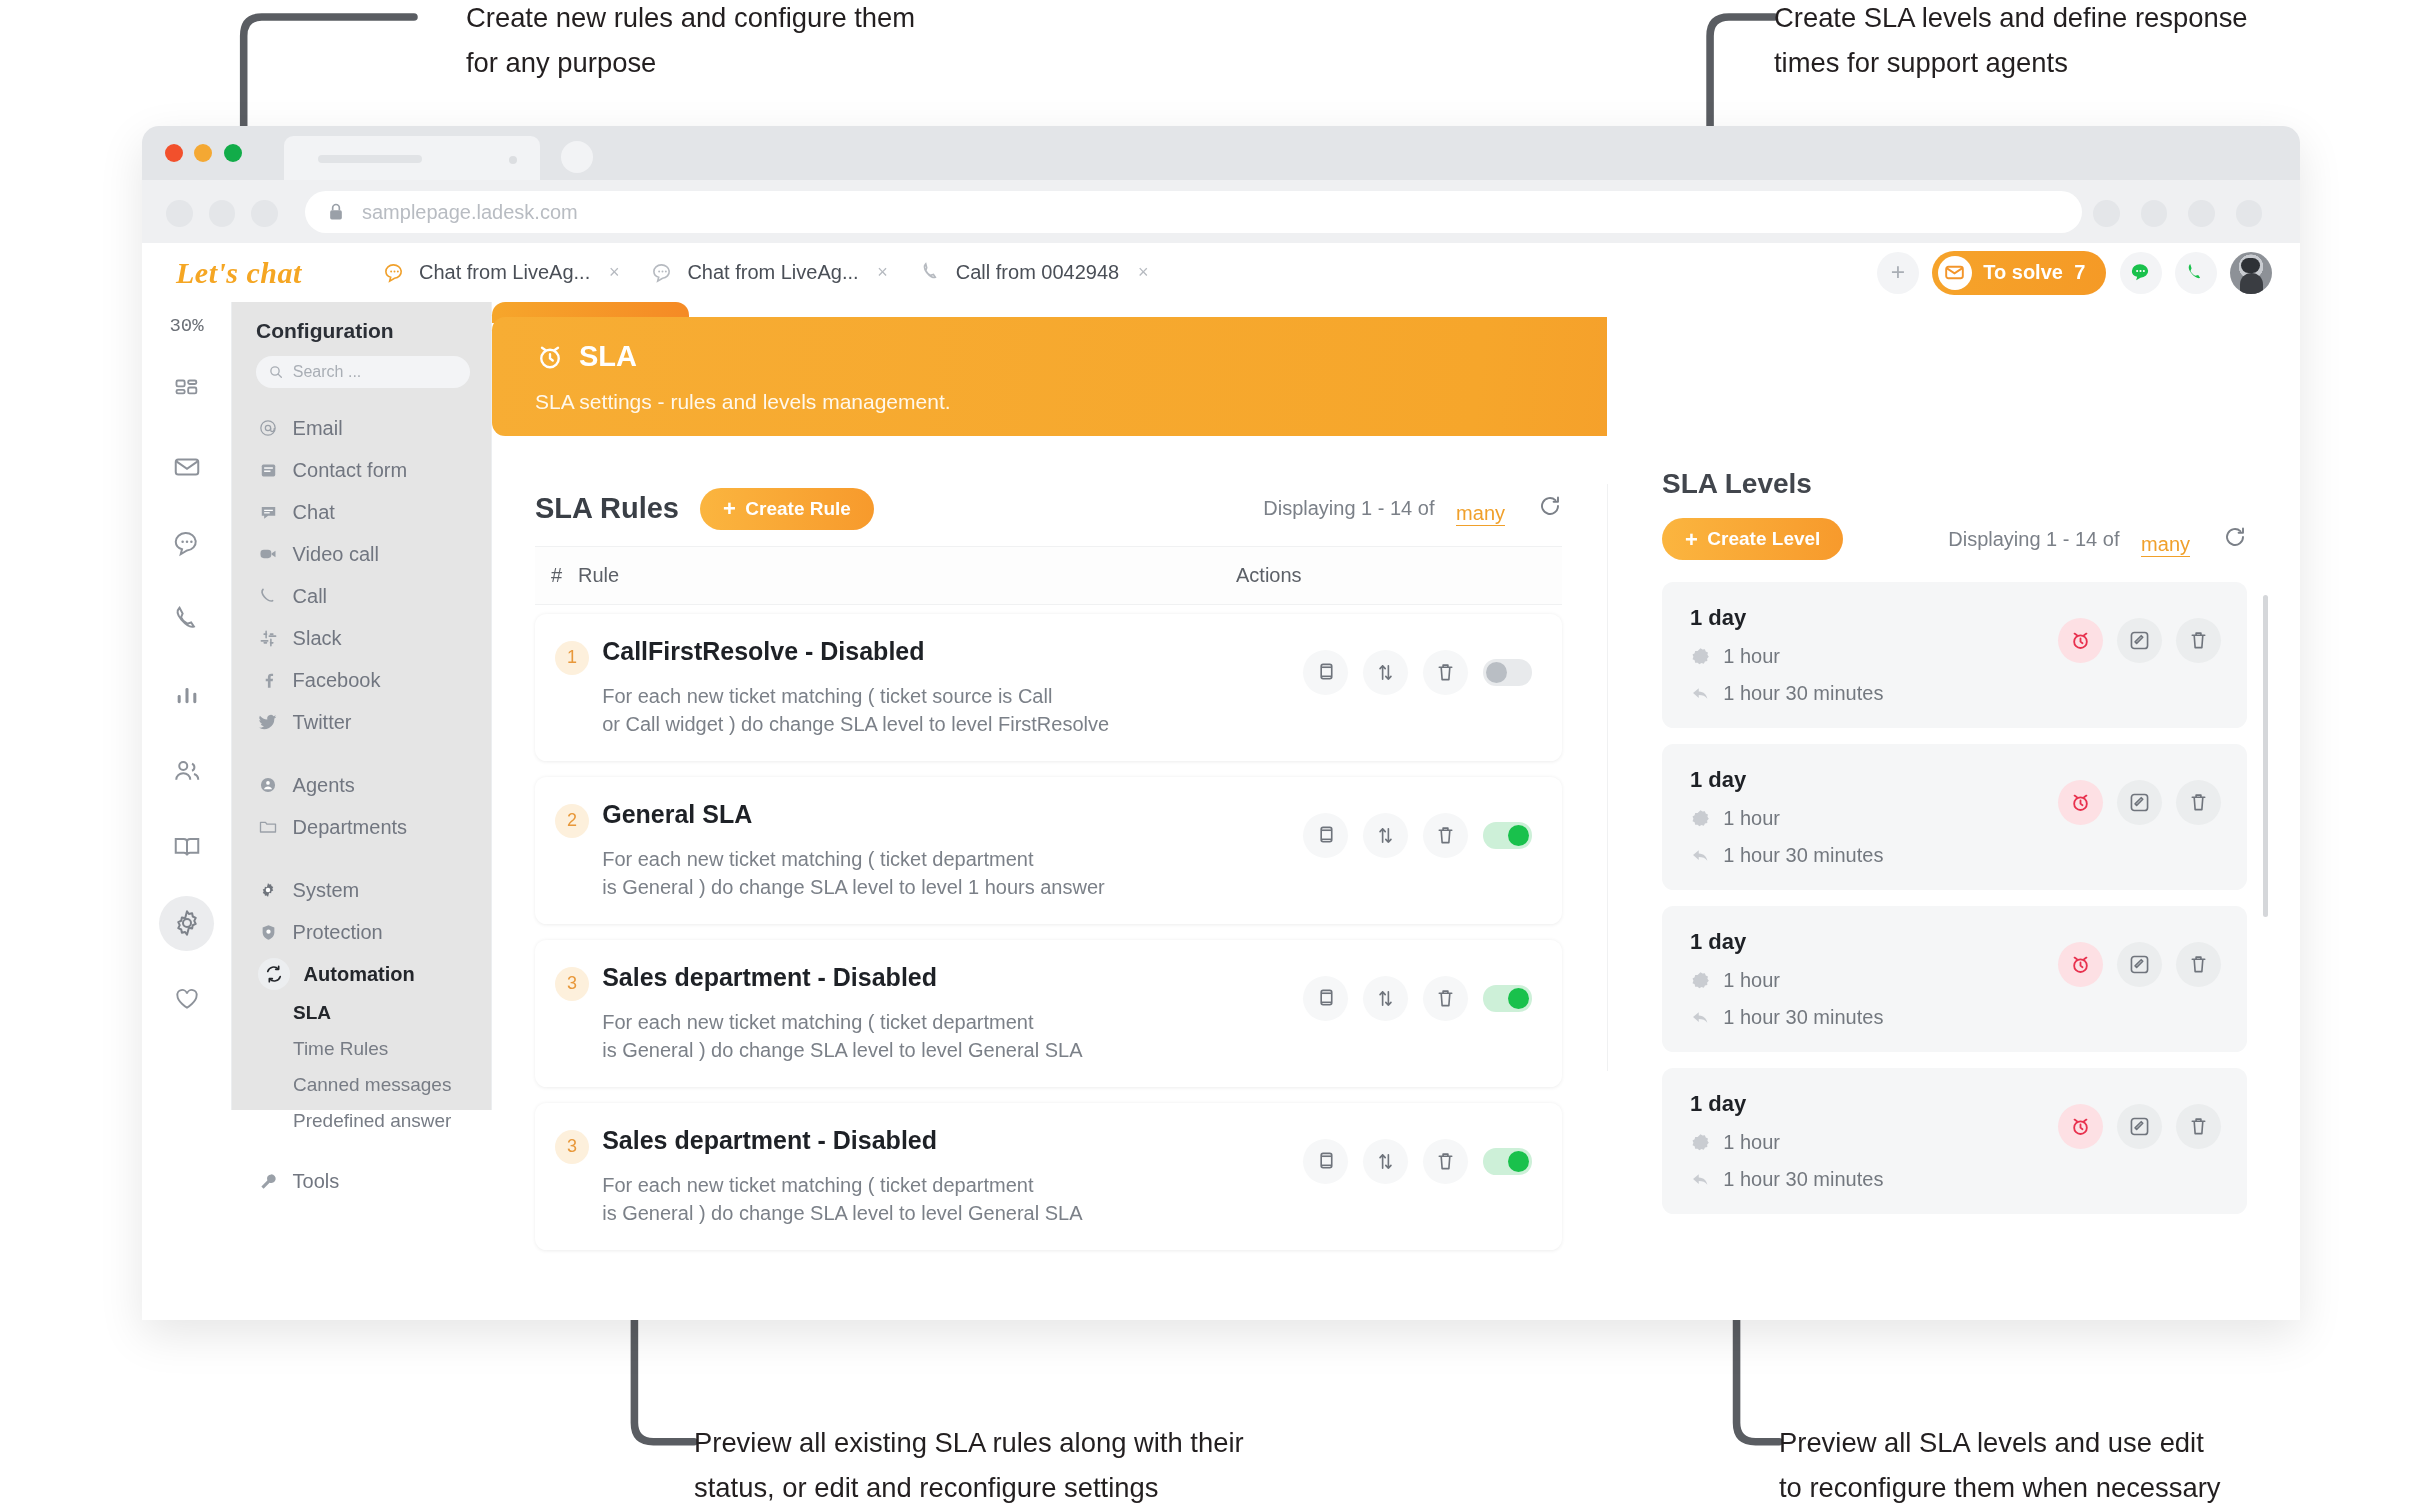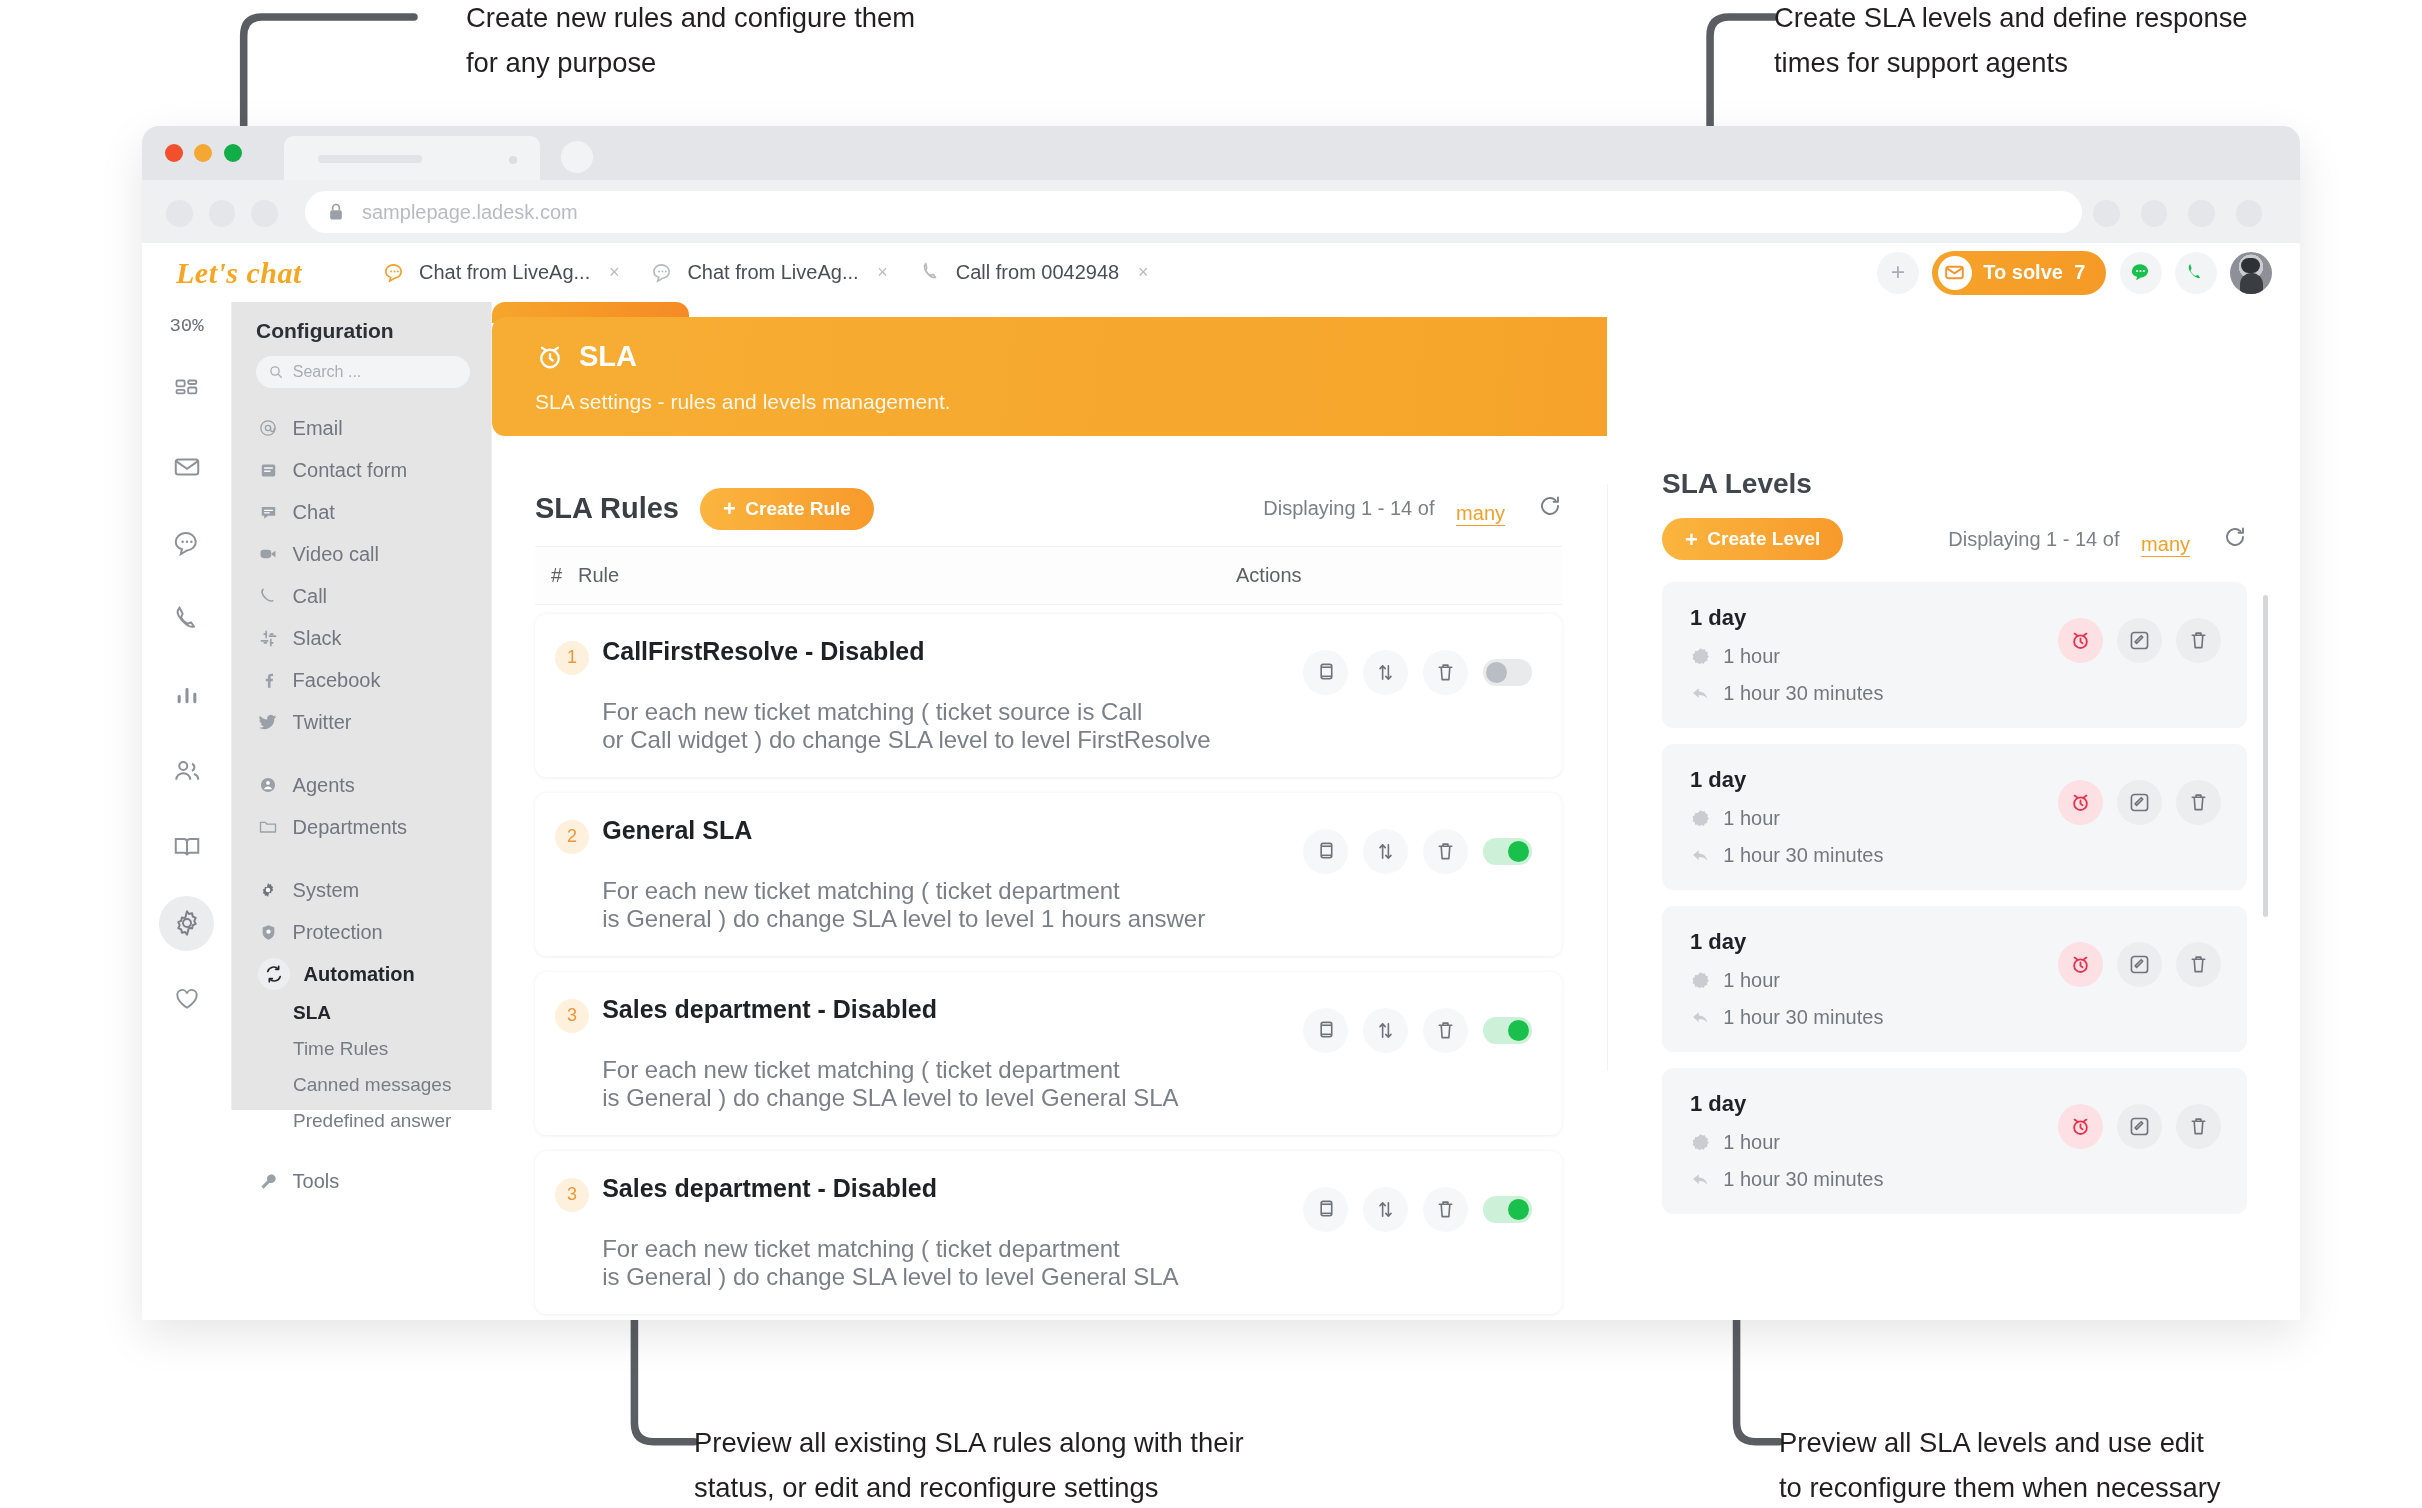--- a/index.html
+++ b/index.html
@@ -188,21 +188,21 @@
     display:flex; align-items:flex-start;
     min-height:134px;
   }
   .rule-num {
     width:34px;height:34px;border-radius:50%;background:#fdf0dc;
     color:#e8983a;font-size:18px;display:flex;align-items:center;justify-content:center;
     margin:3.8px 13.2px 0 20px; flex:none;
   }
   .rule-main { flex:1; padding-right:19px; }
   .rule-title { font-size:25px; font-weight:700; color:#1e2126; }
-  .rule-desc { margin-top:32px; font-size:24px; line-height:28px; color:#7b8088; }
+  .rule-desc { margin-top:16px; font-size:20px; line-height:28px; color:#7b8088; }
   .rule-actions { display:flex; align-items:center; gap:15px; padding:13.2px 30px 0 0; }
   .act-btn { width:45px;height:45px;border-radius:50%;background:#f6f7f8;display:flex;align-items:center;justify-content:center;cursor:pointer;}
   .toggle { width:49px;height:26.5px;border-radius:13.2px;position:relative;cursor:pointer; }
   .toggle.off{ background:#e8eaec; }
   .toggle.on { background:#cdf0d8; }
   .toggle .knob{ position:absolute; top:2.8px; width:21px;height:21px;border-radius:50%; }
   .toggle.off .knob{ left:2.8px; background:#b9bec4; }
   .toggle.on  .knob{ right:2.8px; background:#19c14c; }
 
   

